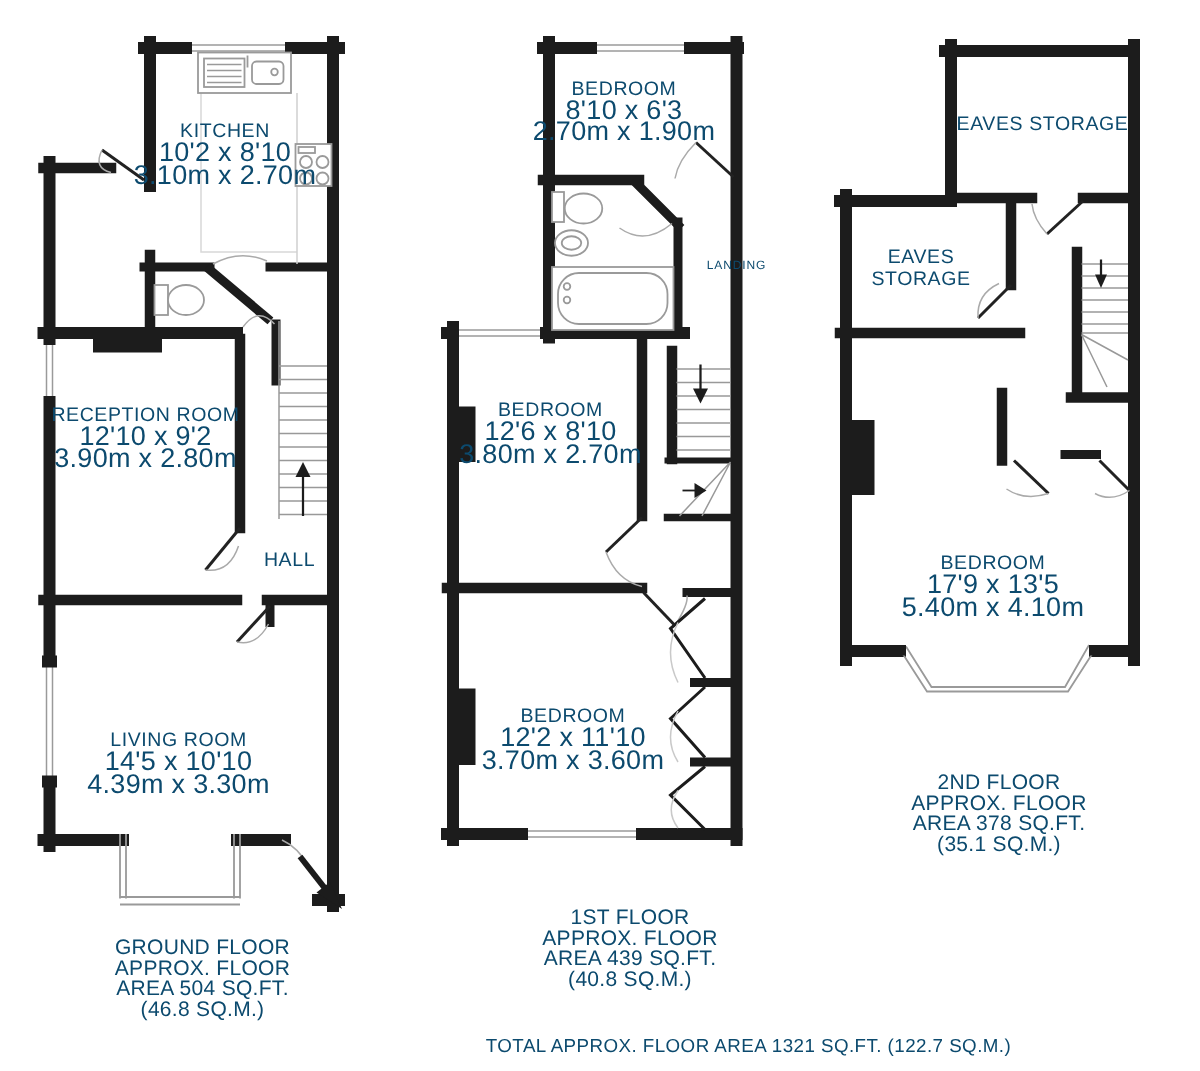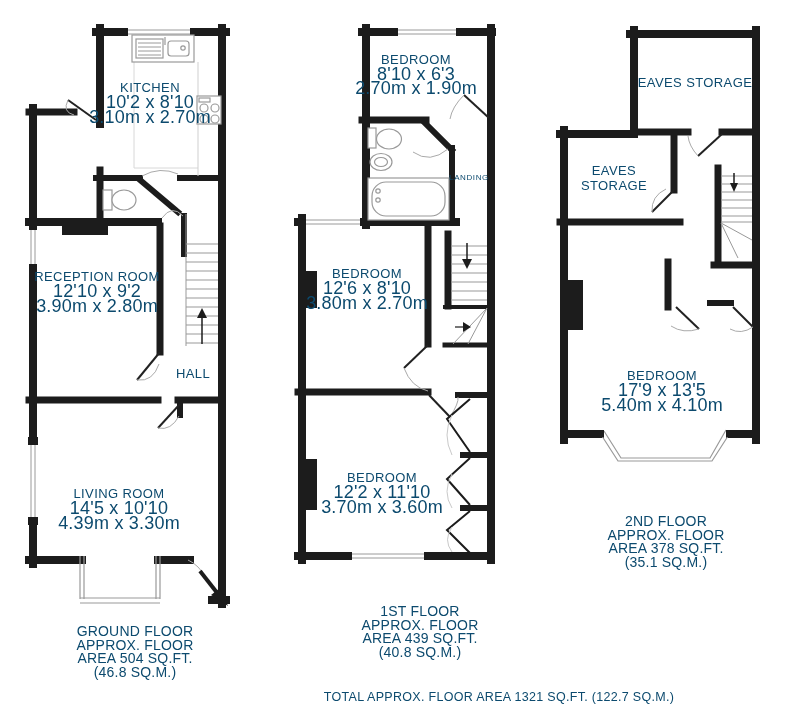--- a/index.html
+++ b/index.html
@@ -5,21 +5,21 @@
   html,body{margin:0;padding:0;background:#ffffff;}
   #canvas{position:relative;width:800px;height:714px;background:#ffffff;overflow:hidden;
           font-family:"Liberation Sans",sans-serif;}
   #plan-svg{position:absolute;left:0;top:0;}
   .lbl{position:absolute;transform:translate(-50%,-50%);text-align:center;color:#0c4a6e;
        white-space:nowrap;}
   .room{font-size:13px;letter-spacing:.4px;}
   .dims{font-size:18px;letter-spacing:.2px;}
   .wrap2{white-space:normal;width:82px;line-height:15px;}
   .floorlbl{font-size:14px;line-height:13.5px;white-space:pre-line;letter-spacing:.2px;}
-  .landing{font-size:8px;letter-spacing:.6px;}
+  .landing{font-size:8px;letter-spacing:.6px;margin-left:22px;}
   .footerlbl{font-size:12.5px;letter-spacing:.3px;}
 </style>
 </head>
 <body>
 
 <div id="canvas">
 
 <svg id="plan-svg" width="800" height="714" viewBox="0 0 800 714">
 
   <g>

